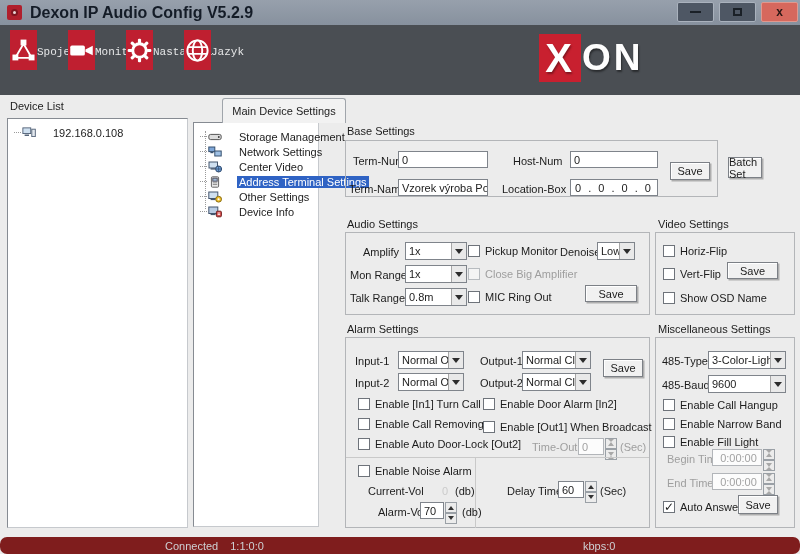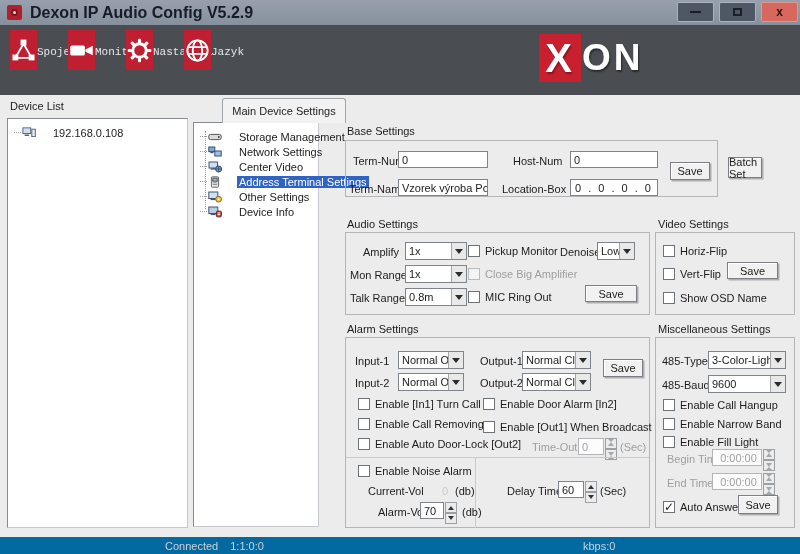--- a/index.html
+++ b/index.html
@@ -85,22 +85,22 @@
   .tree-row { position:relative; display:flex; align-items:center; gap:15px; height:15px; padding-left:14px; }
   .tree-row::before { content:""; position:absolute; left:6px; top:7px; width:7px; border-top:1px dotted #9a9a9a; }
   .tree-line { position:absolute; left:11px; top:8px; bottom:auto; border-left:1px dotted #9a9a9a; }
   .ticon { width:14px; height:12px; flex:none; }
   .tree-label { white-space:nowrap; padding:0 2px; }
   .tree-label.sel { background:#2f63c4; color:#fff; }
 
   .divider { position:absolute; background:#c9c9c9; }
 
   
-  .statusbar { position:absolute; left:0; top:537px; width:800px; height:17px; background:#0369a1;
-    color:#ced1d4; display:flex; align-items:center; }
+  .statusbar { position:absolute; left:0; top:537px; width:800px; height:17px; background:#7f1d1d;
+    color:#ced1d4; display:flex; align-items:center;border-radius:7px; }
   .statusbar .conn { position:absolute; left:165px; display:flex; gap:12px; }
   .statusbar .kbps { position:absolute; left:583px; }
 </style>
 </head>
 <body>
 
 <div class="win">
 
   <div class="titlebar">
     <span class="app-icon">

